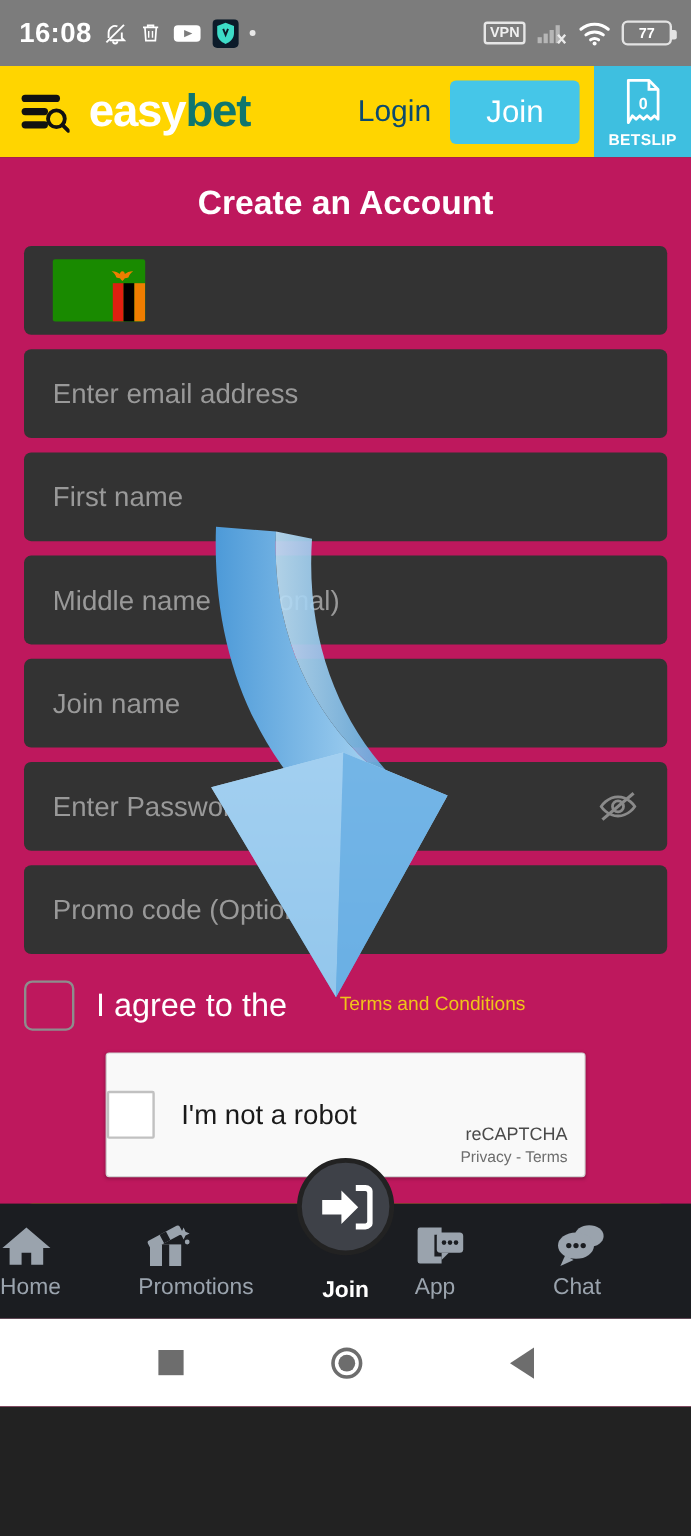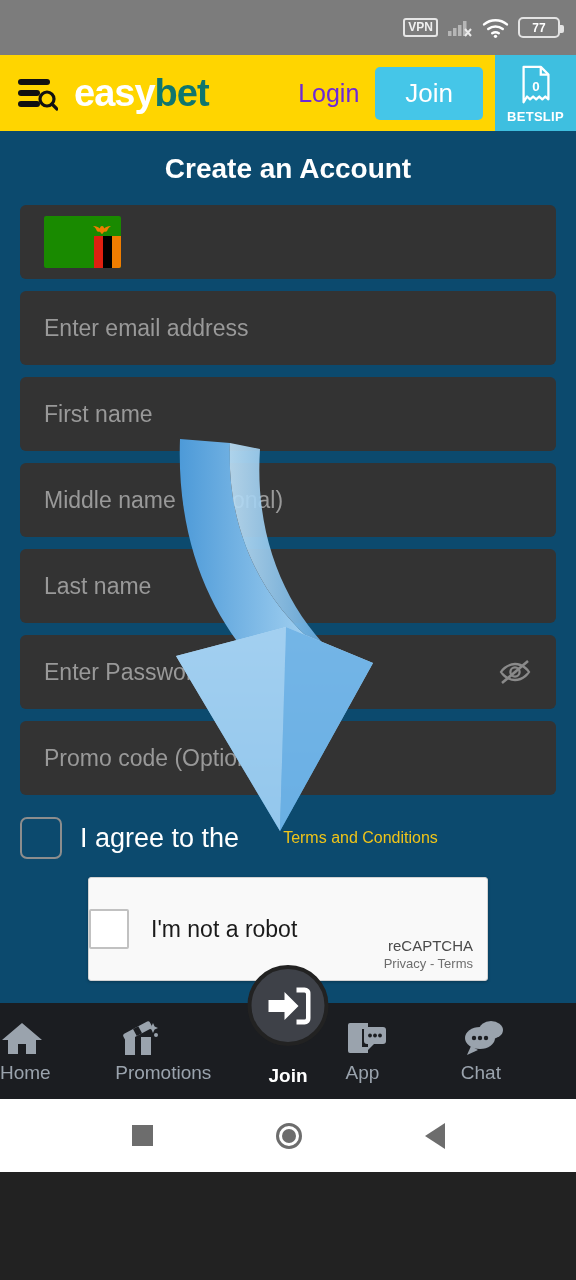--- a/index.html
+++ b/index.html
@@ -40,37 +40,37 @@
   
   .appbar { height: 76px; display: flex; align-items: stretch; background: #ffd500; }
   .menu-btn {
     width: 74px; display: flex; align-items: center; justify-content: center;
   }
   .brand { display: flex; align-items: center; font-size: 38px; font-weight: 800; letter-spacing: -1px; }
   .brand .easy { color: #ffffff; }
   .brand .bet { color: #0f766e; }
   .appbar-spacer { flex: 1; }
   .login-link {
-    display: flex; align-items: center; color: #6d28d9;
+    display: flex; align-items: center; color: #0c4a6e;
     font-size: 25px; padding: 12px 16px;
   }
   .join-btn {
     align-self: center; background: #45c6e8; color: #ffffff;
     font-size: 26px; border: none; border-radius: 5px;
     padding: 11px 30px; margin-right: 12px; cursor: pointer;
   }
   .betslip {
     width: 81px; background: #3ebfe0; color: #ffffff;
     display: flex; flex-direction: column; align-items: center;
     justify-content: center; gap: 2px; padding-top: 3px;
   }
   .betslip-label { font-size: 13px; font-weight: bold; letter-spacing: .3px; }
 
   
-  .content { position: relative; height: 1041px; background: #0c4a6e; overflow: hidden; }
+  .content { position: relative; height: 1041px; background: #be185d; overflow: hidden; }
   .page-title {
     text-align: center; color: #ffffff; font-size: 28px;
     font-weight: bold; padding: 22px 0 20px;
   }
   .field {
     position: relative; height: 74px; margin: 0 20px 12px;
     background: #333333; border-radius: 6px;
     display: flex; align-items: center; padding: 0 24px;
   }
   .field .ph { color: #999999; font-size: 23px; text-align: center; }
@@ -146,20 +146,43 @@
   .ci { width: 26px; height: 26px; border: 3px solid #6d6d6d; border-radius: 50%; position: relative; }
   .ci::after { content:""; position:absolute; inset:3px; border-radius:50%; background:#6d6d6d; }
   .tri { width: 0; height: 0; border-top: 13px solid transparent; border-bottom: 13px solid transparent; border-right: 20px solid #6d6d6d; }
 </style>
 </head>
 <body>
 
 <div class="phone">
 
   <div class="statusbar">
+    <div class="sb-left">
+      <span class="sb-time">16:08</span>
+      <svg width="22" height="22" viewBox="0 0 24 24">
+        <path d="M6 16v-5a6 6 0 0 1 8-5.6M18 11v5l2 2H7" fill="none" stroke="#fff" stroke-width="1.7"></path>
+        <path d="M10 19a2 2 0 0 0 4 0" fill="none" stroke="#fff" stroke-width="1.7"></path>
+        <line x1="4" y1="20" x2="20" y2="4" stroke="#fff" stroke-width="1.7"></line>
+      </svg>
+      <svg width="19" height="21" viewBox="0 0 24 24">
+        <path d="M4 6h16M9 6V4h6v2M6 6l1 14h10l1-14" fill="none" stroke="#fff" stroke-width="1.8"></path>
+        <line x1="10" y1="10" x2="10" y2="17" stroke="#fff" stroke-width="1.5"></line>
+        <line x1="14" y1="10" x2="14" y2="17" stroke="#fff" stroke-width="1.5"></line>
+      </svg>
+      <svg width="24" height="18" viewBox="0 0 28 20">
+        <rect x="1" y="2" width="26" height="16" rx="4" fill="#fff"></rect>
+        <polygon points="11,6.5 19,10 11,13.5" fill="#7c7c7c"></polygon>
+      </svg>
+      <svg width="22" height="24" viewBox="0 0 22 24">
+        <rect x="0" y="0" width="22" height="24" rx="4" fill="#0c1b2a"></rect>
+        <path d="M11 3l7 2.6v6c0 4.3-3 7.6-7 9-4-1.4-7-4.7-7-9v-6z" fill="#3ddcc8"></path>
+        <path d="M9 8l2 5 2-5" fill="none" stroke="#0c1b2a" stroke-width="1.6"></path>
+      </svg>
+      <span class="dot-small"></span>
+    </div>
     <div class="sb-right">
       <span class="vpn-badge">VPN</span>
       <svg width="26" height="22" viewBox="0 0 26 22">
         <rect x="1" y="14" width="3.5" height="5" fill="#b6b6b6"></rect>
         <rect x="6" y="11" width="3.5" height="8" fill="#b6b6b6"></rect>
         <rect x="11" y="8" width="3.5" height="11" fill="#b6b6b6"></rect>
         <rect x="16" y="4" width="3.5" height="15" fill="#b6b6b6"></rect>
         <path d="M18 12l6 7M24 12l-6 7" stroke="#eaeaea" stroke-width="2" fill="none"></path>
       </svg>
       <svg width="27" height="22" viewBox="0 0 26 20">
@@ -223,21 +246,21 @@
 
     <div class="field">
       <span class="ph">First name</span>
     </div>
 
     <div class="field">
       <span class="ph">Middle name (Optional)</span>
     </div>
 
     <div class="field">
-      <span class="ph">Last name</span>
+      <span class="ph">Join name</span>
     </div>
 
     <div class="field">
       <span class="ph">Enter Password</span>
       <span class="eye-btn">
         <svg width="34" height="30" viewBox="0 0 34 30">
           <path d="M3 15s5-8 14-8 14 8 14 8-5 8-14 8S3 15 3 15z" fill="none" stroke="#8a8a8a" stroke-width="2.3"></path>
           <circle cx="17" cy="15" r="4.6" fill="none" stroke="#8a8a8a" stroke-width="2.3"></circle>
           <line x1="4" y1="26" x2="30" y2="4" stroke="#8a8a8a" stroke-width="2.6"></line>
         </svg>

